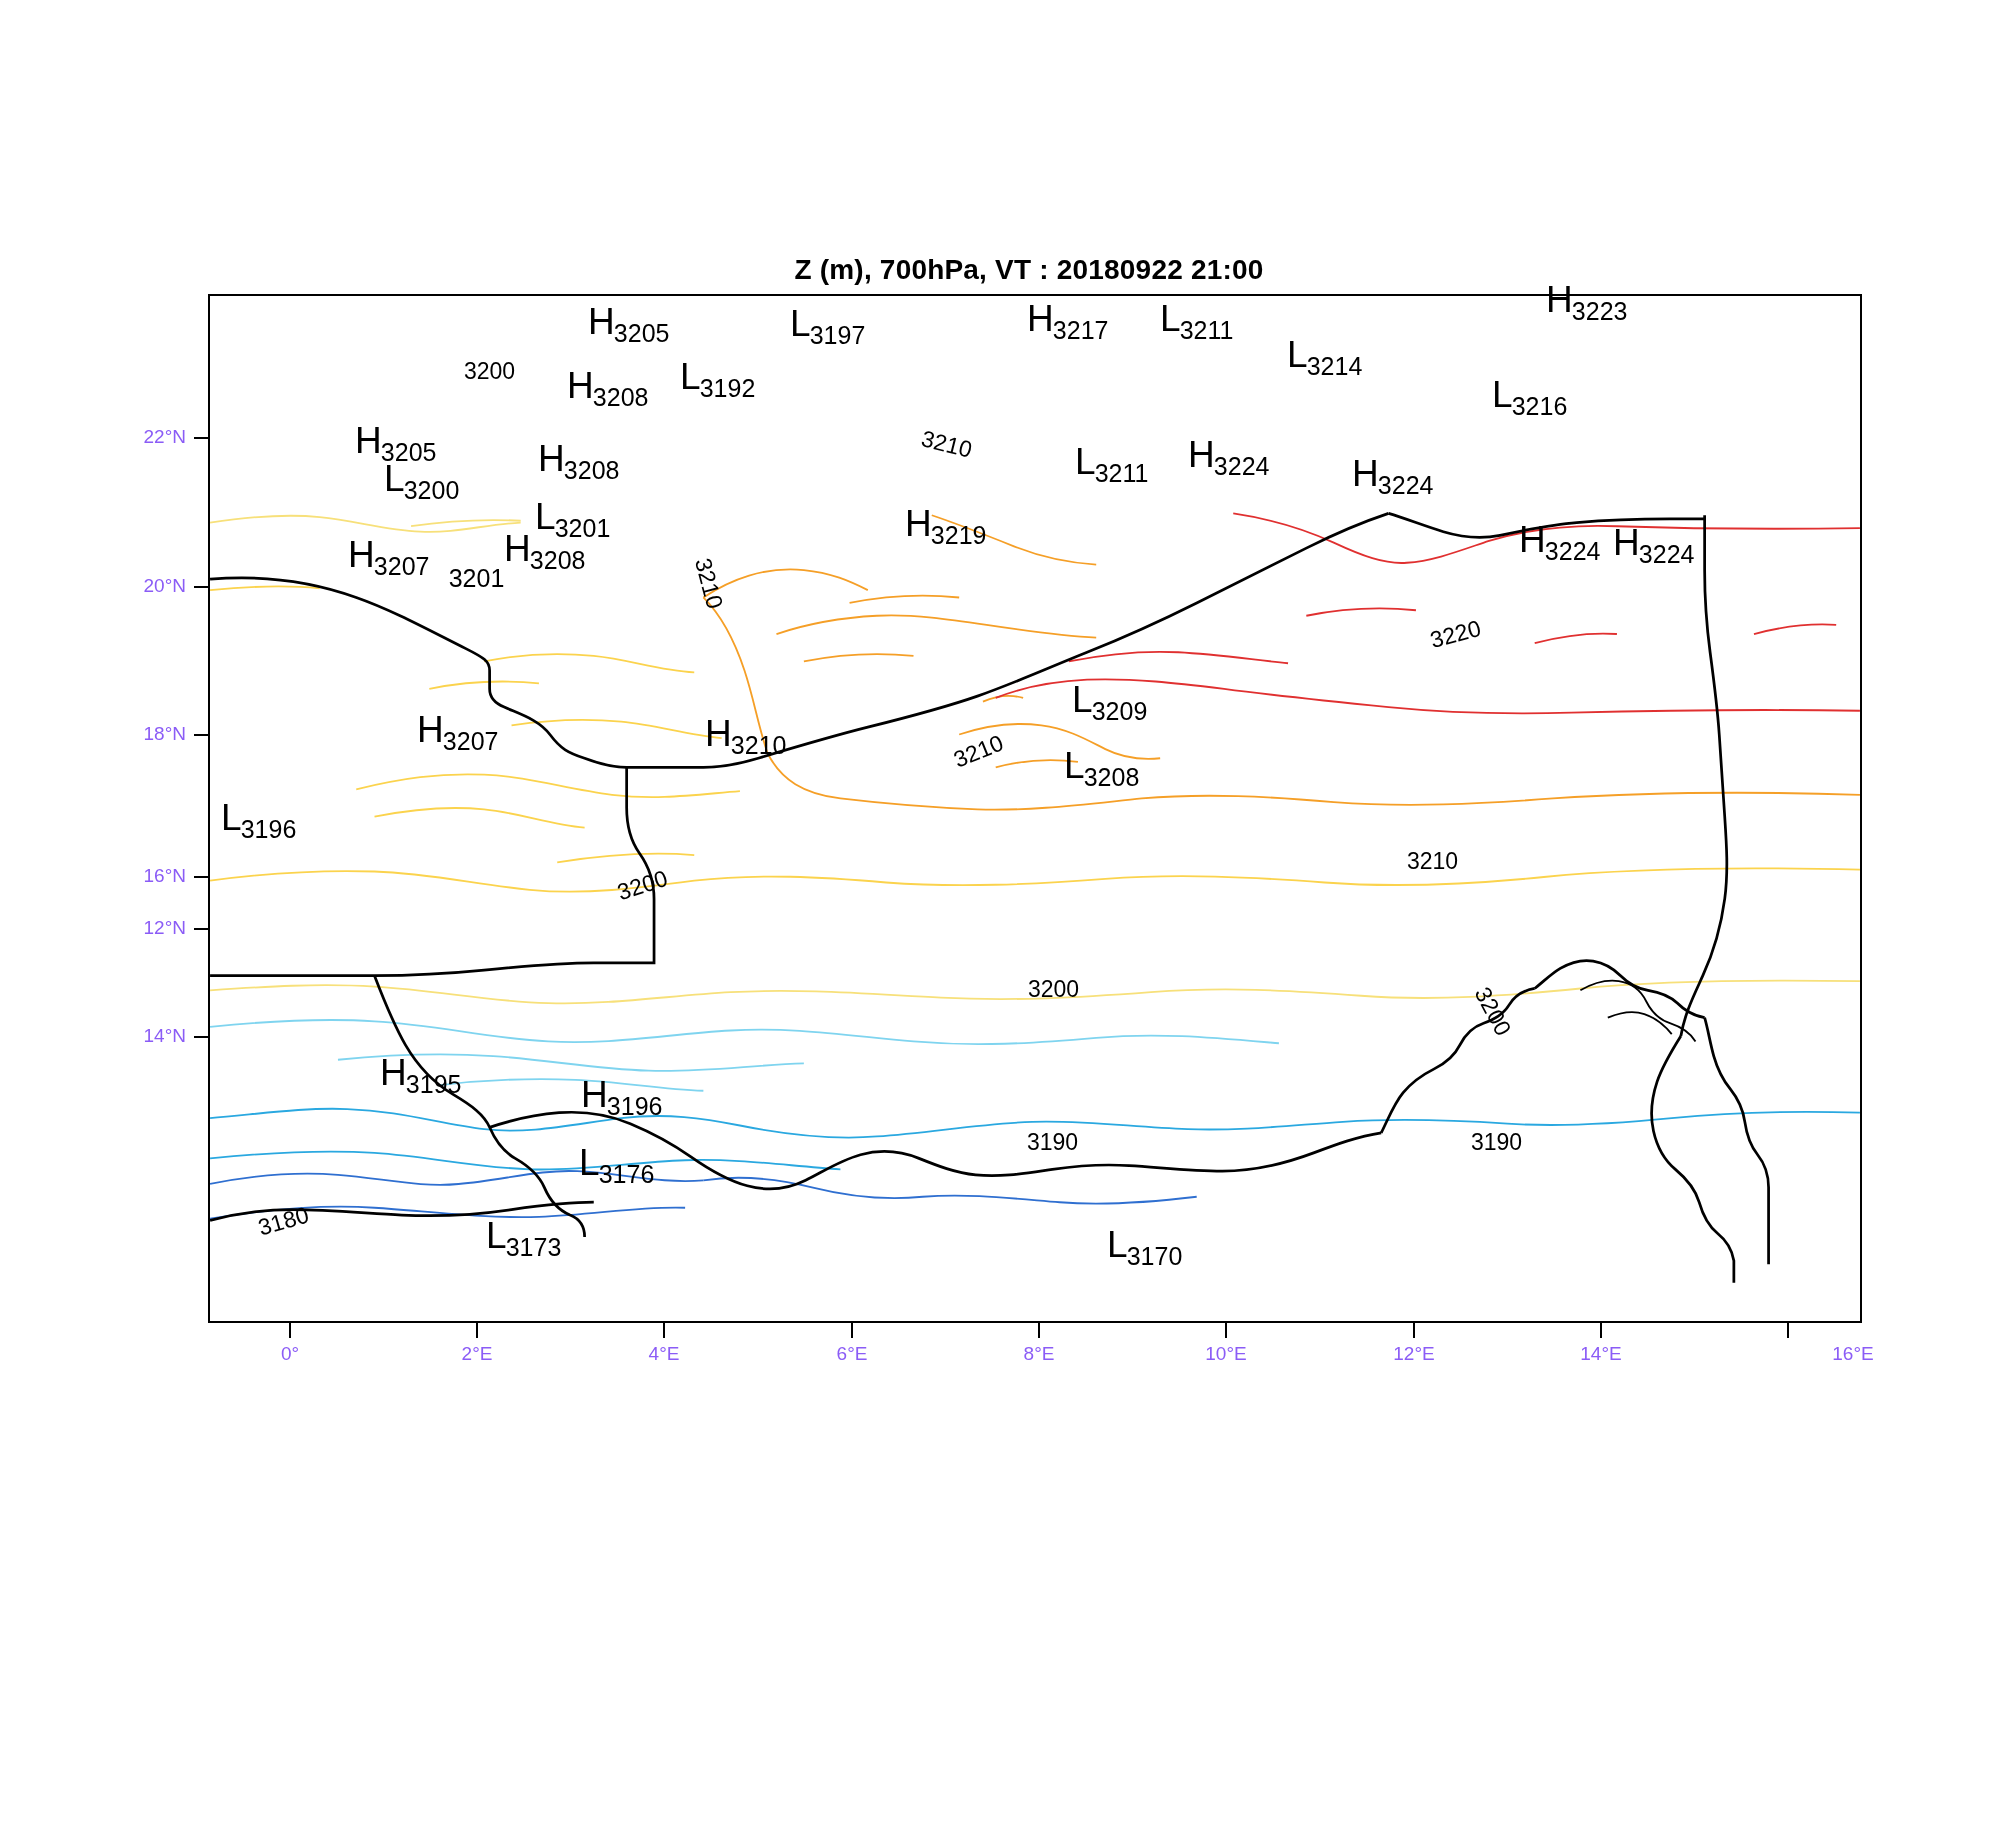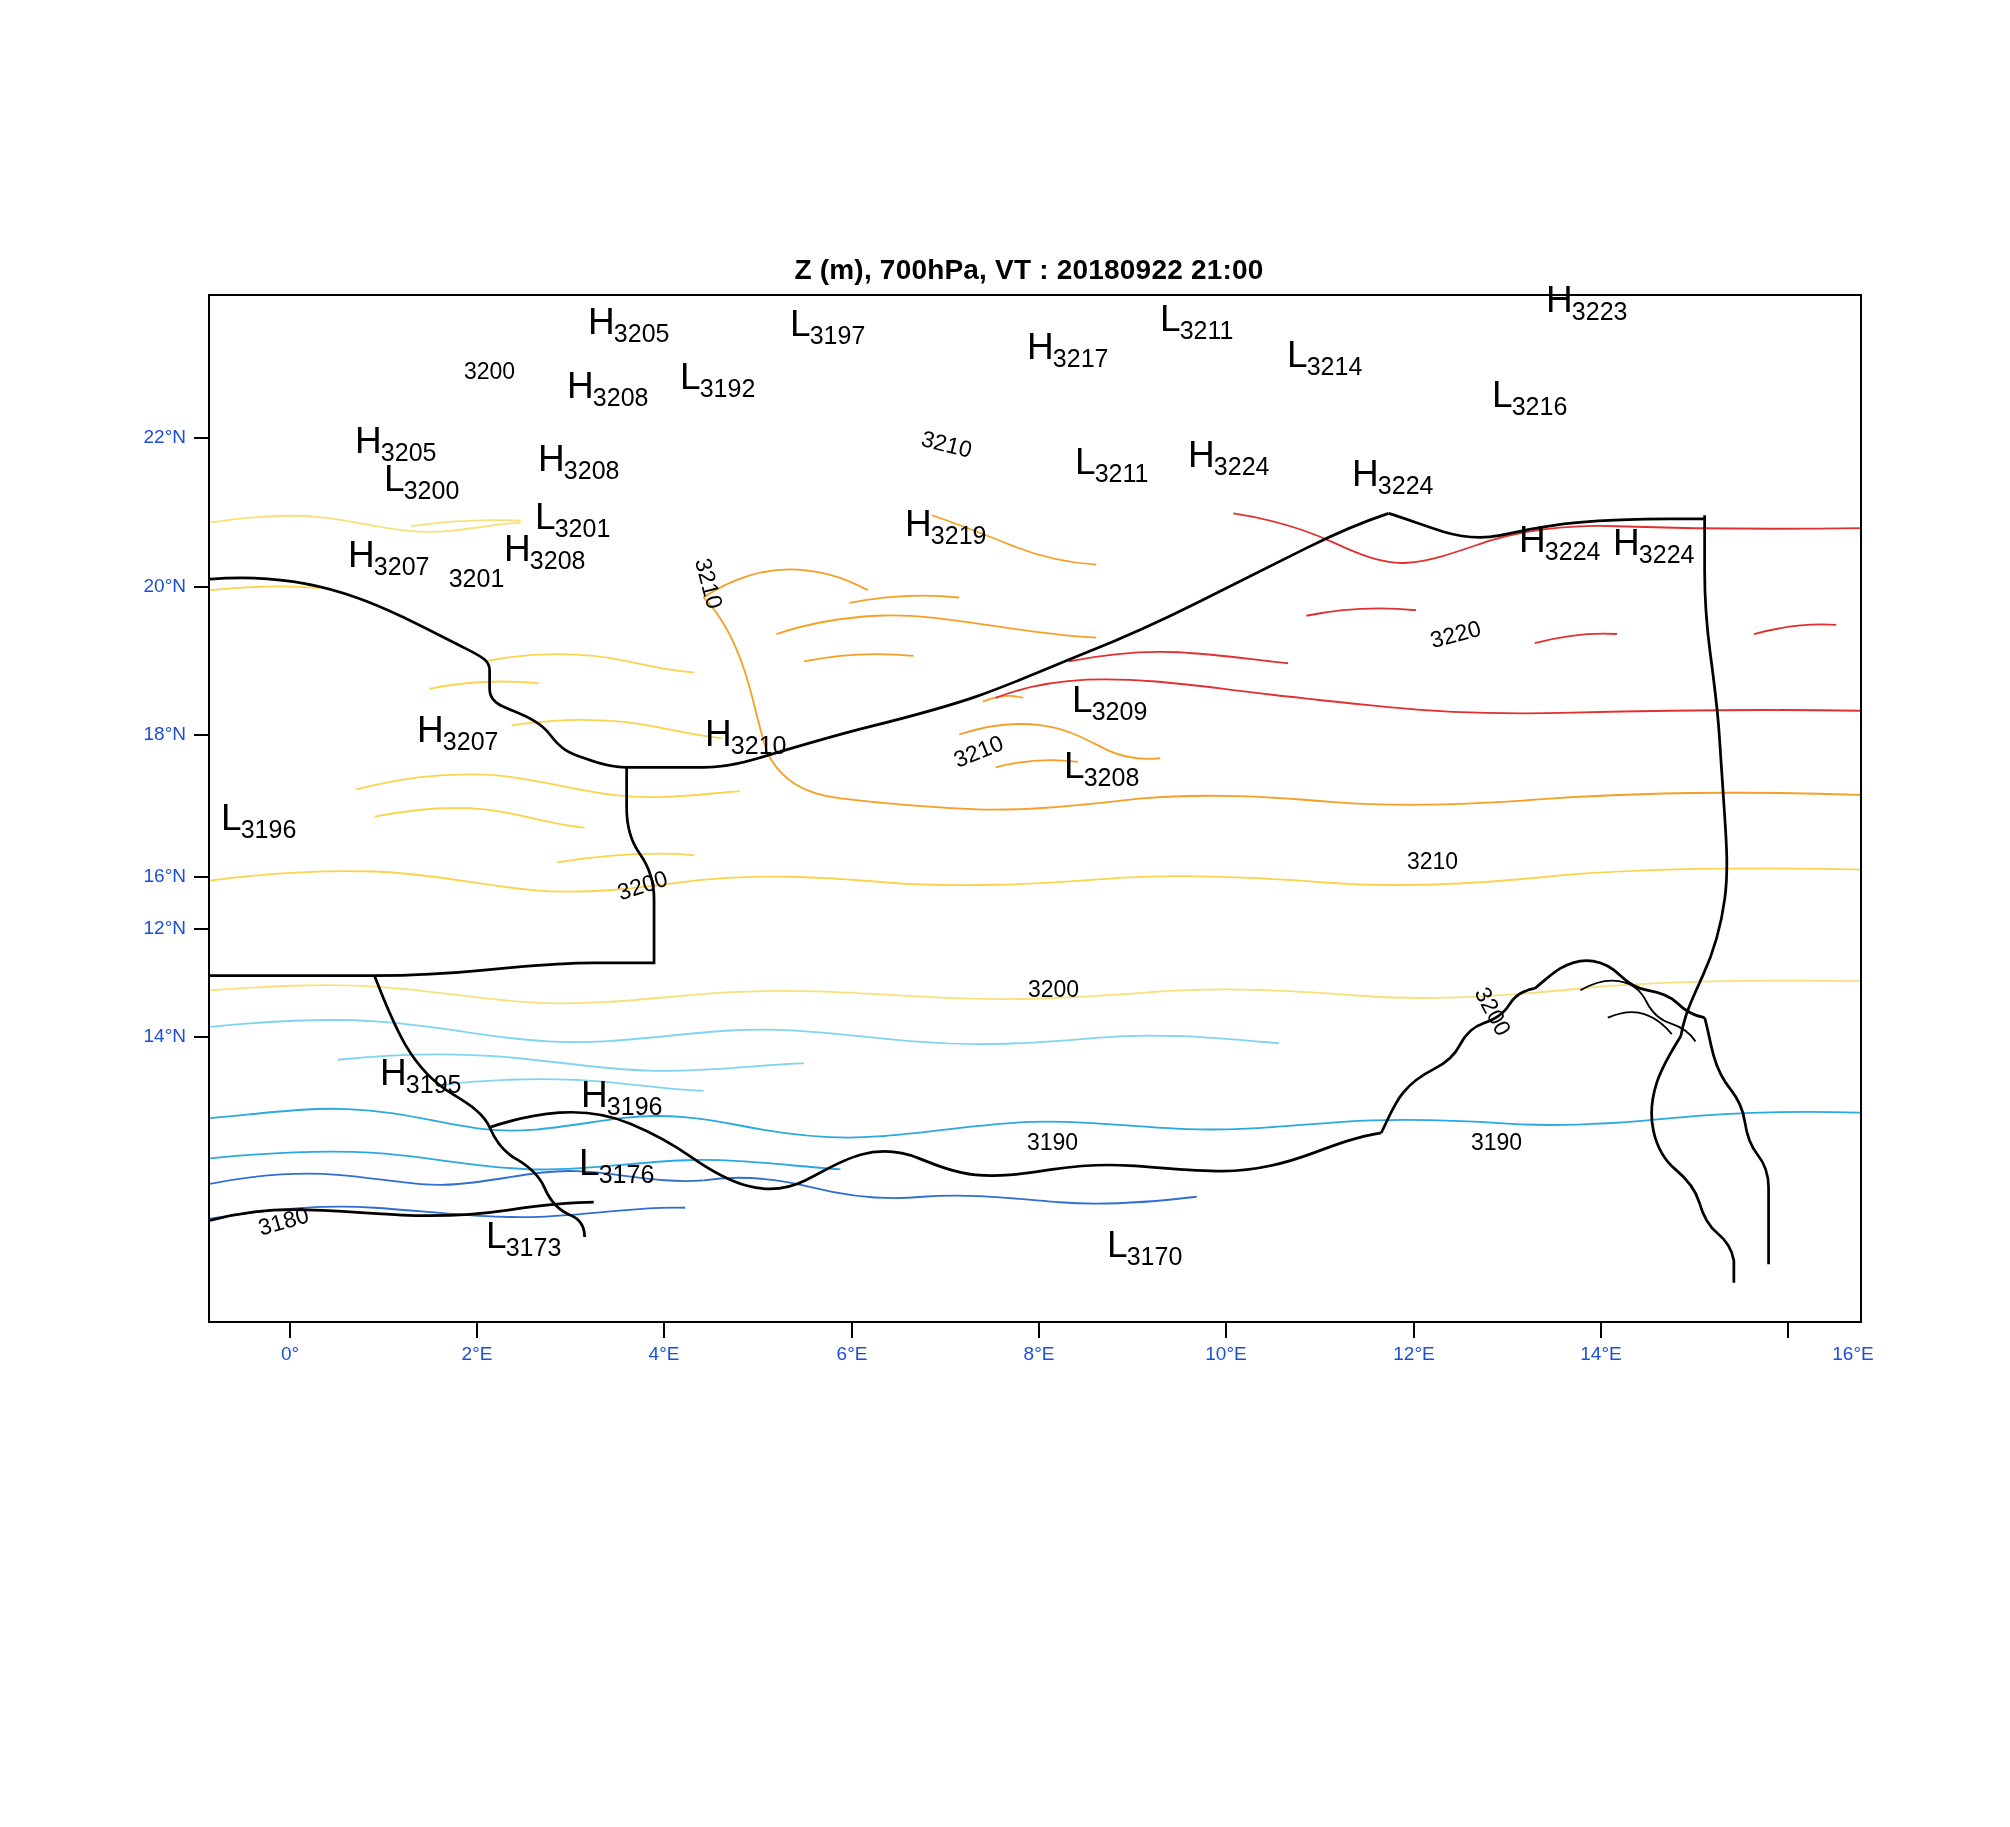--- a/index.html
+++ b/index.html
@@ -44,21 +44,21 @@
   }
   #map-svg {
     position: absolute;
     left: 0;
     top: 0;
   }
   
   .tick-label {
     position: absolute;
     font-size: 19px;
-    color: #1d4ed8;
+    color: #8b5cf6;
     white-space: nowrap;
   }
   .ytick-label {
     text-align: right;
   }
   .xtick-label {
     text-align: center;
   }
   .tick-mark {
     position: absolute;
@@ -223,21 +223,21 @@
   <div class="clabel" style="left:1027px; top:1129px;">3190</div>
   <div class="clabel" style="left:1471px; top:1129px;">3190</div>
   <div class="clabel" style="left:258px; top:1208px; transform:rotate(-16deg);">3180</div>
 
   <div class="hl" style="left:588px; top:303px;">
     <span class="big">H</span><span class="val">3205</span>
   </div>
   <div class="hl" style="left:790px; top:305px;">
     <span class="big">L</span><span class="val">3197</span>
   </div>
-  <div class="hl" style="left:1027px; top:300px;margin-top:28px;">
+  <div class="hl" style="left:1027px; top:300px;">
     <span class="big">H</span><span class="val">3217</span>
   </div>
   <div class="hl" style="left:1160px; top:300px;">
     <span class="big">L</span><span class="val">3211</span>
   </div>
   <div class="hl" style="left:1546px; top:281px;">
     <span class="big">H</span><span class="val">3223</span>
   </div>
   <div class="hl" style="left:1287px; top:336px;">
     <span class="big">L</span><span class="val">3214</span>

